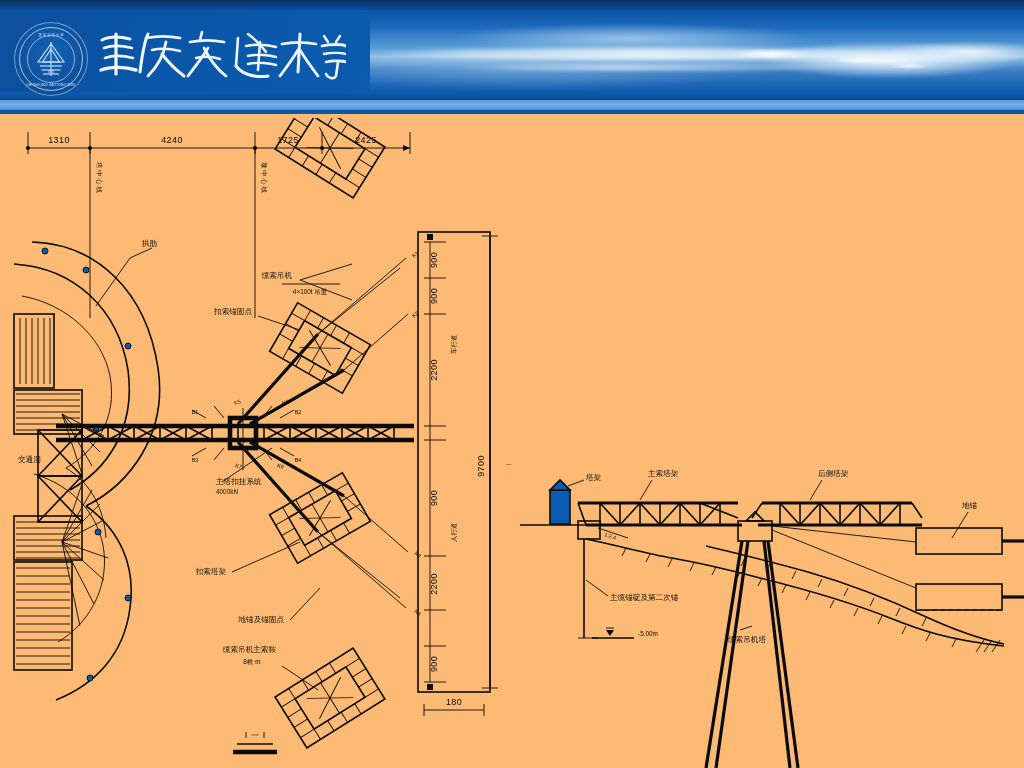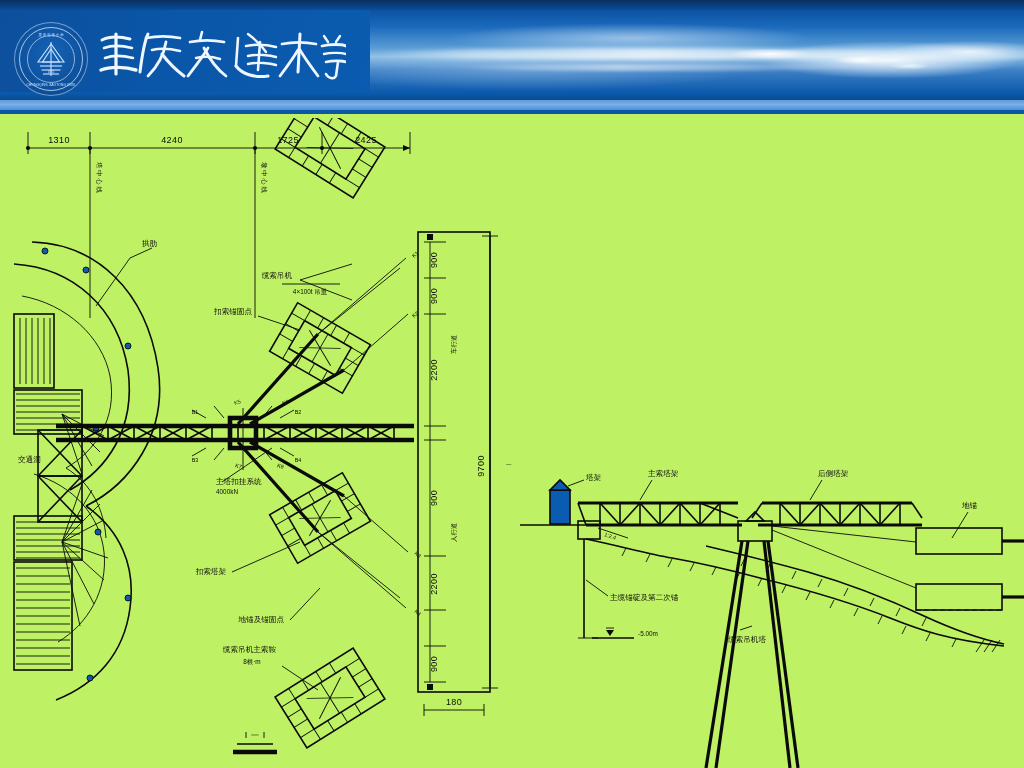--- a/index.html
+++ b/index.html
@@ -1,19 +1,19 @@
 <!DOCTYPE html>
 <html><head>
 <meta charset="utf-8">
 <title>Slide</title>
 <style>
   html,body{margin:0;padding:0;background:#000;}
   body{width:1024px;height:768px;overflow:hidden;font-family:"Liberation Sans",sans-serif;}
 
-  #slide{position:relative;width:1024px;height:768px;background:#bef264;overflow:hidden;}
+  #slide{position:relative;width:1024px;height:768px;background:#fdba74;overflow:hidden;}
 
   
   #header{position:absolute;left:0;top:0;width:1024px;height:100px;overflow:hidden;
           background:linear-gradient(180deg,#0a4f9e 0%,#0a5aad 40%,#0a5cb0 100%);}
   #header .leftpanel{position:absolute;left:0;top:0;width:370px;height:100px;
           background:linear-gradient(110deg,#0d4f9c 0%,#0a56a8 45%,#0a5cb0 100%);z-index:3;}
   #header .bannerphoto{position:absolute;left:330px;top:8px;width:700px;height:84px;z-index:2;
           overflow:hidden;}
   .sky{position:absolute;inset:0;
         background:

